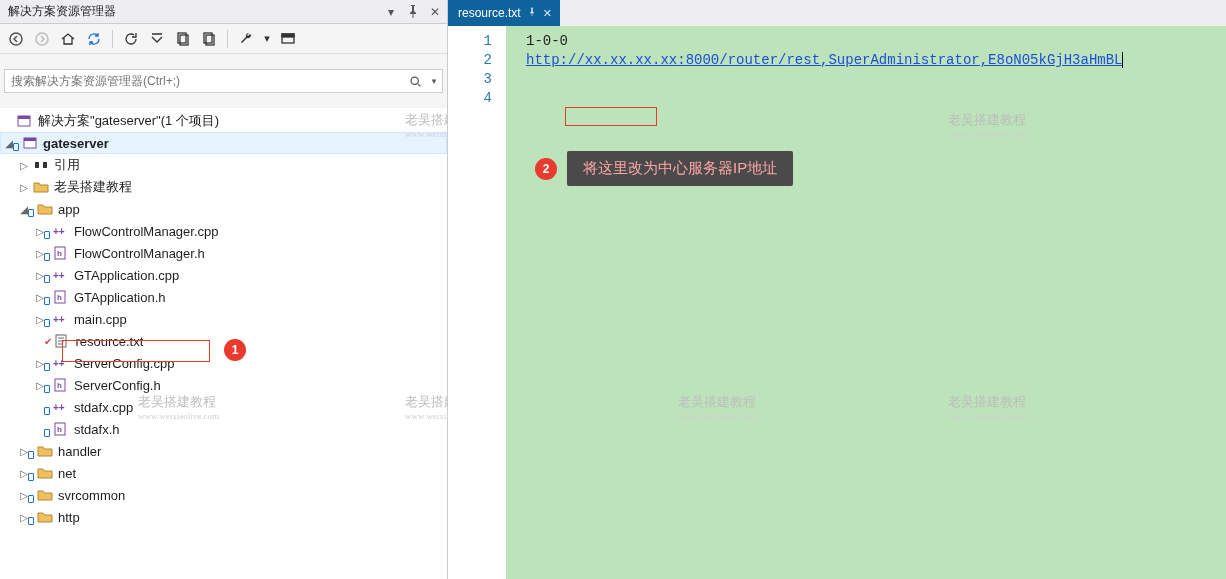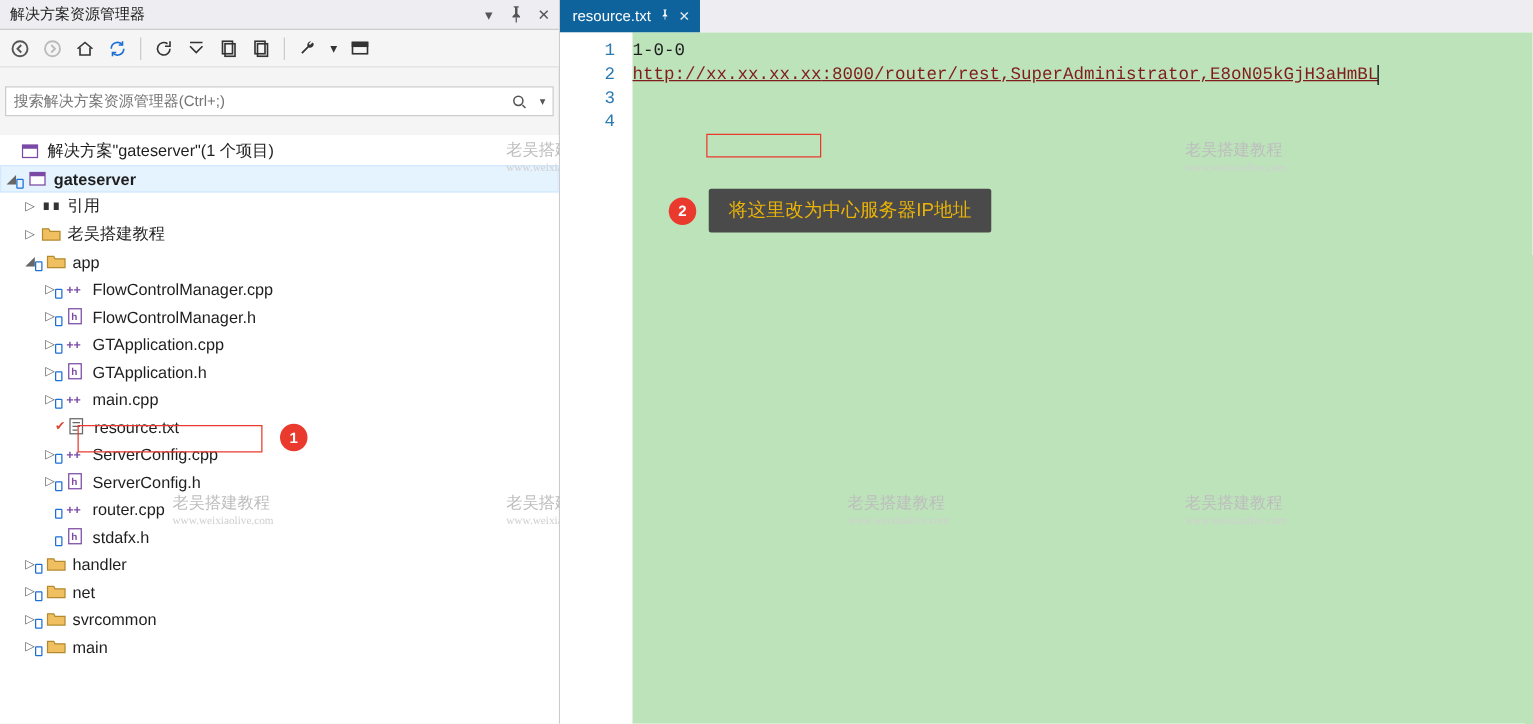--- a/index.html
+++ b/index.html
@@ -124,21 +124,21 @@
   .badge {
     width: 22px; height: 22px;
     background: #ea3a2e;
     color: #fff;
     border-radius: 50%;
     display: flex; align-items: center; justify-content: center;
     font-size: 12px; font-weight: bold;
   }
   .bubble {
     background: #4a4a4a;
-    color: #eab308;
+    color: #fca5a5;
     padding: 8px 16px;
     font-size: 15px;
     border-radius: 2px;
   }
   .redbox-file { position:absolute; border:1px solid #ea3a2e; pointer-events:none; }
   
   .editor {
     flex: 1;
     display: flex;
     flex-direction: column;
@@ -175,26 +175,26 @@
     background: #fff;
     color:#2a7ab0;
     text-align: right;
     padding: 6px 14px 0 0;
     border-right: 0;
   }
   .gutter div { height:19px; }
   .code {
     flex:1;
     background:#bde3bb;
-    padding:6px 4px 0 0;
+    padding:6px 4px 0 20px;
     position:relative;
     font-family:Liberation Mono, monospace;
   }
   .code .line { height:19px; white-space:pre; }
-  .url { color:#7f1d1d; text-decoration: underline; }
+  .url { color:#1d4ed8; text-decoration: underline; }
   .cursor { border-right:1px solid #000; margin-left:-1px; animation:none; }
   .ip-red { position:absolute; border:1px solid #ea3a2e; pointer-events:none; }
   
   .wm {
     position:absolute;
     color:#bdbdbd;
     font-size:13px;
     font-family:"Microsoft YaHei";
     pointer-events:none;
     text-align:left;
@@ -432,21 +432,21 @@
       <span class="label">ServerConfig.h</span>
     </div>
     <div class="row ind2">
       <span class="twisty blank">▷</span>
         <span class="lock"></span>
       <span class="icon">
           <svg width="16" height="16" viewBox="0 0 16 16">
             <text x="0" y="12" font-size="10" fill="#7a49a5" font-weight="bold">++</text>
           </svg>
         </span>
-      <span class="label">router.cpp</span>
+      <span class="label">stdafx.cpp</span>
     </div>
     <div class="row ind2">
       <span class="twisty blank">▷</span>
         <span class="lock"></span>
       <span class="icon">
           <svg width="16" height="16" viewBox="0 0 16 16">
             <rect x="2" y="2" width="10" height="12" fill="#fff" stroke="#7a49a5"></rect>
             <text x="4" y="11" font-size="8" fill="#7a49a5" font-weight="bold">h</text>
           </svg>
         </span>
@@ -484,21 +484,21 @@
       <span class="label">svrcommon</span>
     </div>
     <div class="row ind1">
       <span class="twisty">▷</span>
         <span class="lock"></span>
       <span class="icon">
           <svg width="16" height="16" viewBox="0 0 16 16">
             <path d="M1 4h5l1 2h8v7H1z" fill="#f0c060" stroke="#b38a2f"></path>
           </svg>
         </span>
-      <span class="label">main</span>
+      <span class="label">http</span>
     </div>
   </div>
 
   <div class="redbox-file" style="left:62px; top:340px; width:148px; height:22px;"></div>
 
   <div class="callout" style="left:224px; top:339px;">
     <div class="badge">1</div>
   </div>
 
   <div class="wm" style="left:405px; top:113px;"><span>老吴搭建教程</span><small>www.weixiaolive.com</small></div>

